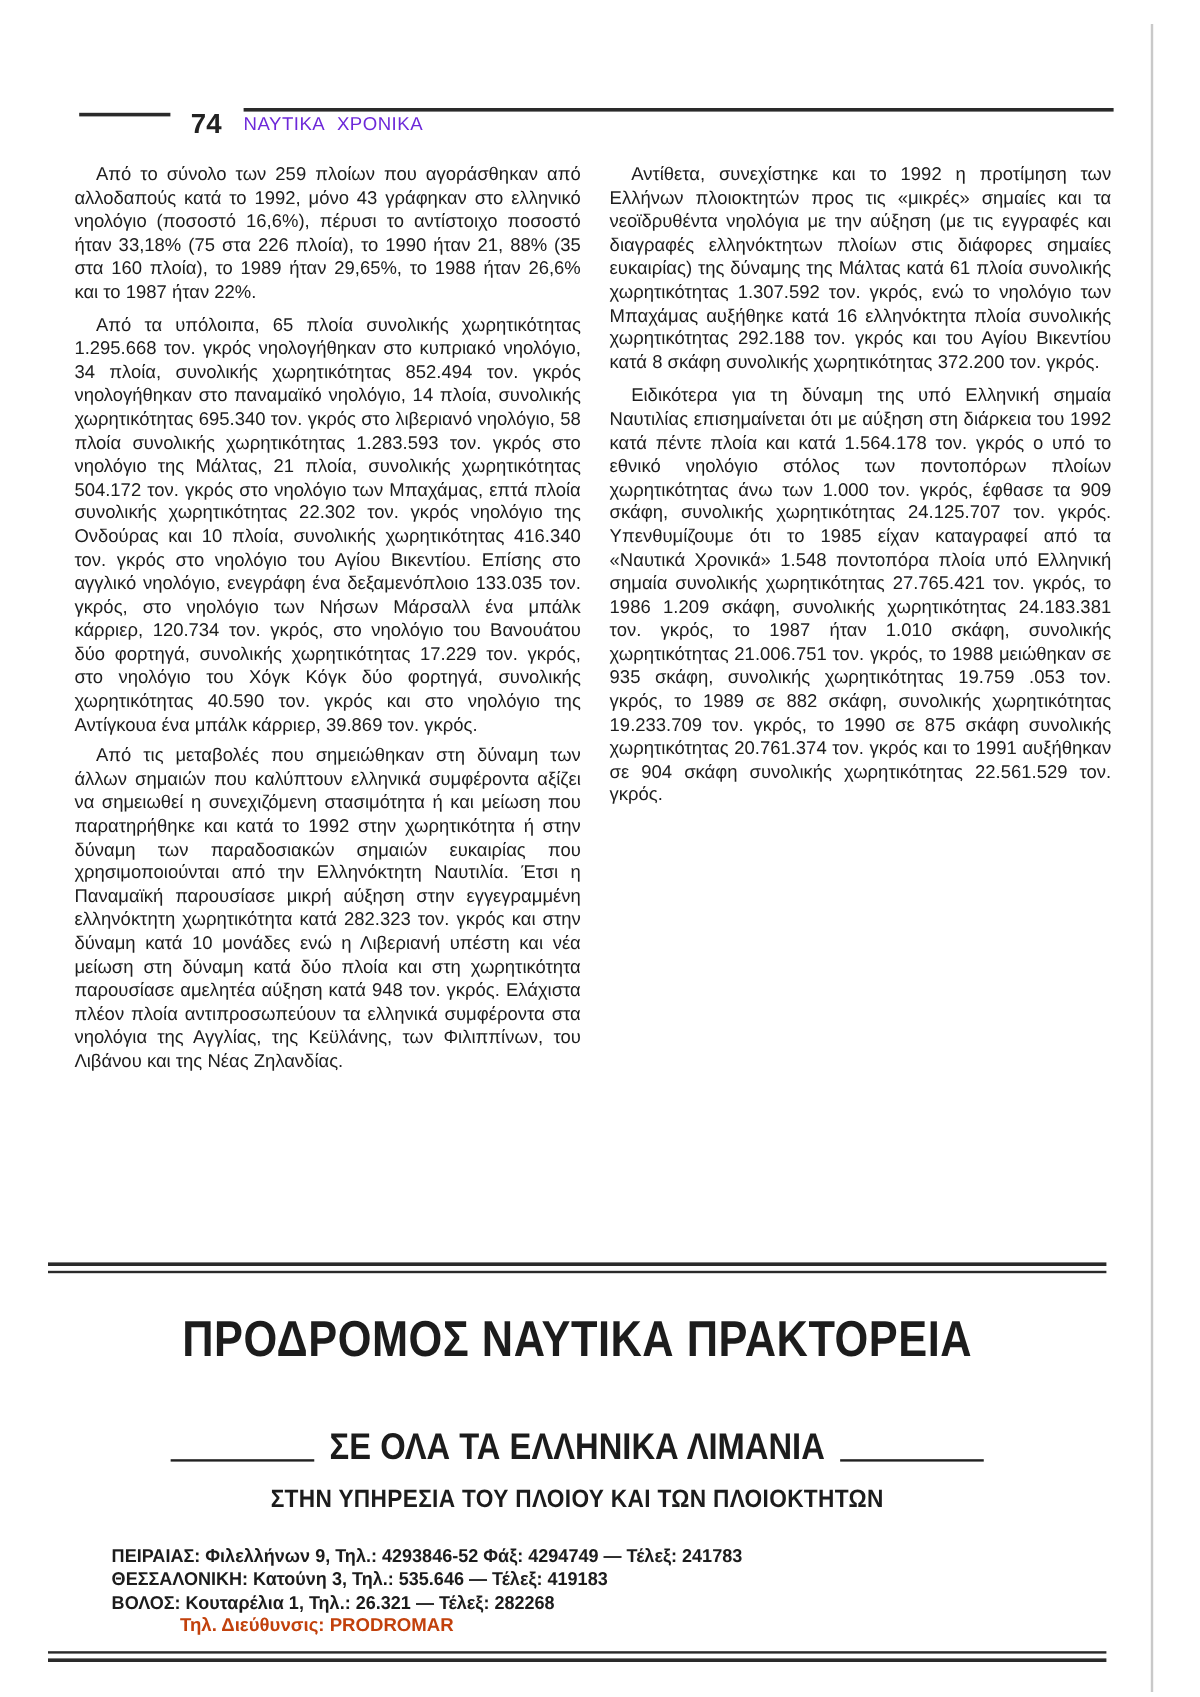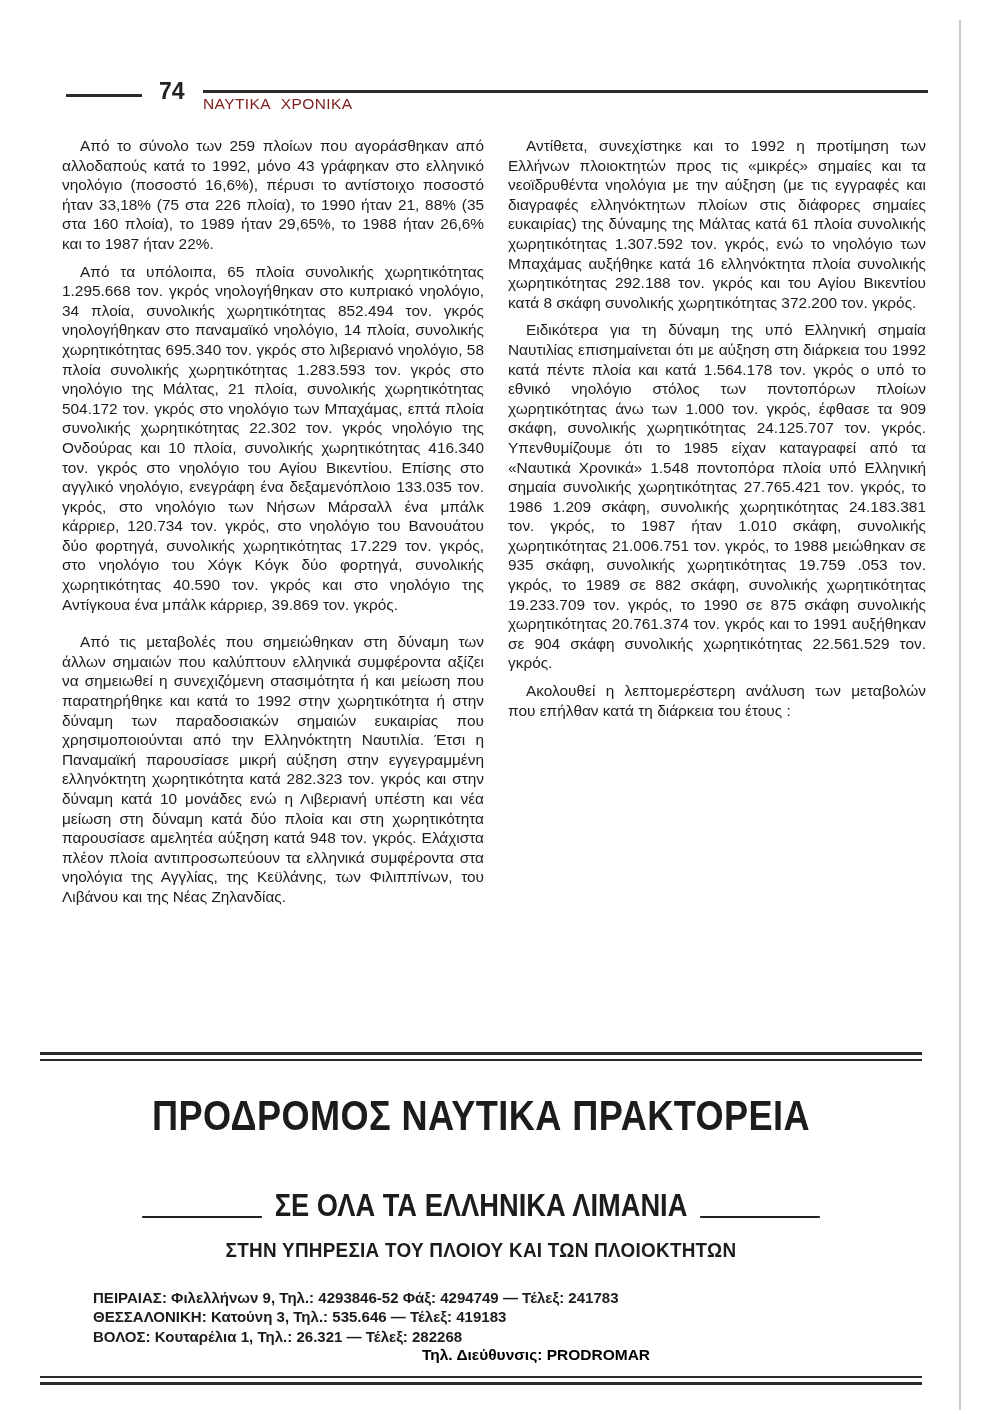--- a/index.html
+++ b/index.html
@@ -9,31 +9,31 @@
     font-family: "Liberation Sans", "DejaVu Sans", sans-serif;
     color: #1d1d1d;
   }
   .page-edge {
     position: absolute; left: 959px; top: 20px; width: 2px; height: 1390px;
     background: #c9c9c9;
   }
   
   .header { position: absolute; left: 62px; top: 78px; width: 866px; height: 30px; }
   .header .rule-left { position: absolute; left: 4px; top: 16px; width: 76px; height: 3px; background: #2a2a2a; }
-  .header .page-num { position: absolute; left: 97px; top: 0; font-size: 23px; font-weight: bold; color: #222; }
+  .header .page-num { position: absolute; left: 97px; top: 12px; font-size: 23px; font-weight: bold; color: #222; }
   .header .rule-right { position: absolute; left: 141px; top: 12px; width: 725px; height: 3px; background: #2a2a2a; }
-  .header .running-title { position: absolute; left: 141px; top: 17px; font-size: 15.5px; letter-spacing: 0.4px; color: #7f1d1d; word-spacing: 6px; }
+  .header .running-title { position: absolute; left: 141px; top: 17px; font-size: 15.5px; letter-spacing: 0.4px; color: #6d28d9; word-spacing: 6px; }
 
   
   .col { position: absolute; top: 136px; font-size: 15.4px; line-height: 19.6px; text-align: justify; }
   .col-left { left: 62px; width: 422px; }
   .col-right { left: 508px; width: 418px; }
   .col p { margin: 0; text-indent: 18px; hyphens: manual; }
   .col p.gap { margin-top: 8px; }
-  .col p.gap-lg { margin-top: 18px; }
+  .col p.gap-lg { margin-top: 6px; }
 
   
   .ad { position: absolute; left: 40px; top: 1048px; width: 882px; height: 342px; }
   .ad .dbl-rule { position: absolute; left: 0; width: 882px; height: 9px; }
   .ad .dbl-rule::before, .ad .dbl-rule::after {
     content: ""; position: absolute; left: 0; right: 0; background: #2a2a2a;
   }
   .ad .dbl-rule::before { top: 0; height: 3px; }
   .ad .dbl-rule::after { top: 7px; height: 2px; }
   .ad .rule-top { top: 4px; }
@@ -53,21 +53,21 @@
   }
   .ad .tagline .line { display: inline-block; width: 136px; height: 2px; background: #222; vertical-align: -2px; margin: 0 14px; }
   .ad .service {
     position: absolute; left: 0; top: 190px; width: 882px; text-align: center;
     font-weight: bold; font-size: 21px; color: #1c1c1c; letter-spacing: 0.3px;
     transform: scaleX(0.9); transform-origin: center;
   }
   .ad .offices { position: absolute; left: 53px; top: 240px; font-size: 15.5px; line-height: 19.3px; color: #1c1c1c; font-weight: bold; transform: scaleX(0.97); transform-origin: left; }
   .ad .offices .row { white-space: nowrap; }
   .ad .offices .city { font-weight: bold; }
-  .ad .cable { position: absolute; left: 0; top: 298px; width: 882px; text-align: center; font-size: 15.5px; font-weight: bold; color: #000000; padding-left: 110px; box-sizing: border-box; }
+  .ad .cable { position: absolute; left: 0; top: 298px; width: 882px; text-align: left; font-size: 15.5px; font-weight: bold; color: #c2410c; padding-left: 110px; box-sizing: border-box; }
 </style>
 </head>
 <body>
 
 <div class="page-edge"></div>
 
 <div class="header">
   <div class="rule-left"></div>
   <div class="page-num">74</div>
   <div class="rule-right"></div>
@@ -76,21 +76,20 @@
 
 <div class="col col-left">
   <p>Από το σύνολο των 259 πλοίων που αγοράσθηκαν από αλλοδαπούς κατά το 1992, μόνο 43 γράφηκαν στο ελληνικό νηολόγιο (ποσοστό 16,6%), πέρυσι το αντίστοιχο ποσοστό ήταν 33,18% (75 στα 226 πλοία), το 1990 ήταν 21, 88% (35 στα 160 πλοία), το 1989 ήταν 29,65%, το 1988 ήταν 26,6% και το 1987 ήταν 22%.</p>
   <p class="gap">Από τα υπόλοιπα, 65 πλοία συνολικής χωρητικότητας 1.295.668 τον. γκρός νηολογήθηκαν στο κυπριακό νηολόγιο, 34 πλοία, συνολικής χωρητικότητας 852.494 τον. γκρός νηολογήθηκαν στο παναμαϊκό νηολόγιο, 14 πλοία, συνολικής χωρητικότητας 695.340 τον. γκρός στο λιβεριανό νηολόγιο, 58 πλοία συνολικής χωρητικότητας 1.283.593 τον. γκρός στο νηολόγιο της Μάλτας, 21 πλοία, συνολικής χωρητικότητας 504.172 τον. γκρός στο νηολόγιο των Μπαχάμας, επτά πλοία συνολικής χωρητικότητας 22.302 τον. γκρός νηολόγιο της Ονδούρας και 10 πλοία, συνολικής χωρητικότητας 416.340 τον. γκρός στο νηολόγιο του Αγίου Βικεντίου. Επίσης στο αγγλικό νηολόγιο, ενεγράφη ένα δεξαμενόπλοιο 133.035 τον. γκρός, στο νηολόγιο των Νήσων Μάρσαλλ ένα μπάλκ κάρριερ, 120.734 τον. γκρός, στο νηολόγιο του Βανουάτου δύο φορτηγά, συνολικής χωρητικότητας 17.229 τον. γκρός, στο νηολόγιο του Χόγκ Κόγκ δύο φορτηγά, συνολικής χωρητικότητας 40.590 τον. γκρός και στο νηολόγιο της Αντίγκουα ένα μπάλκ κάρριερ, 39.869 τον. γκρός.</p>
   <p class="gap-lg">Από τις μεταβολές που σημειώθηκαν στη δύναμη των άλλων σημαιών που καλύπτουν ελληνικά συμφέροντα αξίζει να σημειωθεί η συνεχιζόμενη στασιμότητα ή και μείωση που παρατηρήθηκε και κατά το 1992 στην χωρητικότητα ή στην δύναμη των παραδοσιακών σημαιών ευκαιρίας που χρησιμοποιούνται από την Ελληνόκτητη Ναυτιλία. Έτσι η Παναμαϊκή παρουσίασε μικρή αύξηση στην εγγεγραμμένη ελληνόκτητη χωρητικότητα κατά 282.323 τον. γκρός και στην δύναμη κατά 10 μονάδες ενώ η Λιβεριανή υπέστη και νέα μείωση στη δύναμη κατά δύο πλοία και στη χωρητικότητα παρουσίασε αμελητέα αύξηση κατά 948 τον. γκρός. Ελάχιστα πλέον πλοία αντιπροσωπεύουν τα ελληνικά συμφέροντα στα νηολόγια της Αγγλίας, της Κεϋλάνης, των Φιλιππίνων, του Λιβάνου και της Νέας Ζηλανδίας.</p>
 </div>
 
 <div class="col col-right">
   <p>Αντίθετα, συνεχίστηκε και το 1992 η προτίμηση των Ελλήνων πλοιοκτητών προς τις «μικρές» σημαίες και τα νεοϊδρυθέντα νηολόγια με την αύξηση (με τις εγγραφές και διαγραφές ελληνόκτητων πλοίων στις διάφορες σημαίες ευκαιρίας) της δύναμης της Μάλτας κατά 61 πλοία συνολικής χωρητικότητας 1.307.592 τον. γκρός, ενώ το νηολόγιο των Μπαχάμας αυξήθηκε κατά 16 ελληνόκτητα πλοία συνολικής χωρητικότητας 292.188 τον. γκρός και του Αγίου Βικεντίου κατά 8 σκάφη συνολικής χωρητικότητας 372.200 τον. γκρός.</p>
   <p class="gap">Ειδικότερα για τη δύναμη της υπό Ελληνική σημαία Ναυτιλίας επισημαίνεται ότι με αύξηση στη διάρκεια του 1992 κατά πέντε πλοία και κατά 1.564.178 τον. γκρός ο υπό το εθνικό νηολόγιο στόλος των ποντοπόρων πλοίων χωρητικότητας άνω των 1.000 τον. γκρός, έφθασε τα 909 σκάφη, συνολικής χωρητικότητας 24.125.707 τον. γκρός. Υπενθυμίζουμε ότι το 1985 είχαν καταγραφεί από τα «Ναυτικά Χρονικά» 1.548 ποντοπόρα πλοία υπό Ελληνική σημαία συνολικής χωρητικότητας 27.765.421 τον. γκρός, το 1986 1.209 σκάφη, συνολικής χωρητικότητας 24.183.381 τον. γκρός, το 1987 ήταν 1.010 σκάφη, συνολικής χωρητικότητας 21.006.751 τον. γκρός, το 1988 μειώθηκαν σε 935 σκάφη, συνολικής χωρητικότητας 19.759 .053 τον. γκρός, το 1989 σε 882 σκάφη, συνολικής χωρητικότητας 19.233.709 τον. γκρός, το 1990 σε 875 σκάφη συνολικής χωρητικότητας 20.761.374 τον. γκρός και το 1991 αυξήθηκαν σε 904 σκάφη συνολικής χωρητικότητας 22.561.529 τον. γκρός.</p>
-  <p class="gap">Ακολουθεί η λεπτομερέστερη ανάλυση των μεταβολών που επήλθαν κατά τη διάρκεια του έτους :</p>
 </div>
 
 <div class="ad">
   <div class="dbl-rule rule-top"></div>
   <div class="company">ΠΡΟΔΡΟΜΟΣ ΝΑΥΤΙΚΑ ΠΡΑΚΤΟΡΕΙΑ</div>
   <div class="tagline">
     <span class="line"></span><span>ΣΕ ΟΛΑ ΤΑ ΕΛΛΗΝΙΚΑ ΛΙΜΑΝΙΑ</span><span class="line"></span>
   </div>
   <div class="service">ΣΤΗΝ ΥΠΗΡΕΣΙΑ ΤΟΥ ΠΛΟΙΟΥ ΚΑΙ ΤΩΝ ΠΛΟΙΟΚΤΗΤΩΝ</div>
   <div class="offices">

